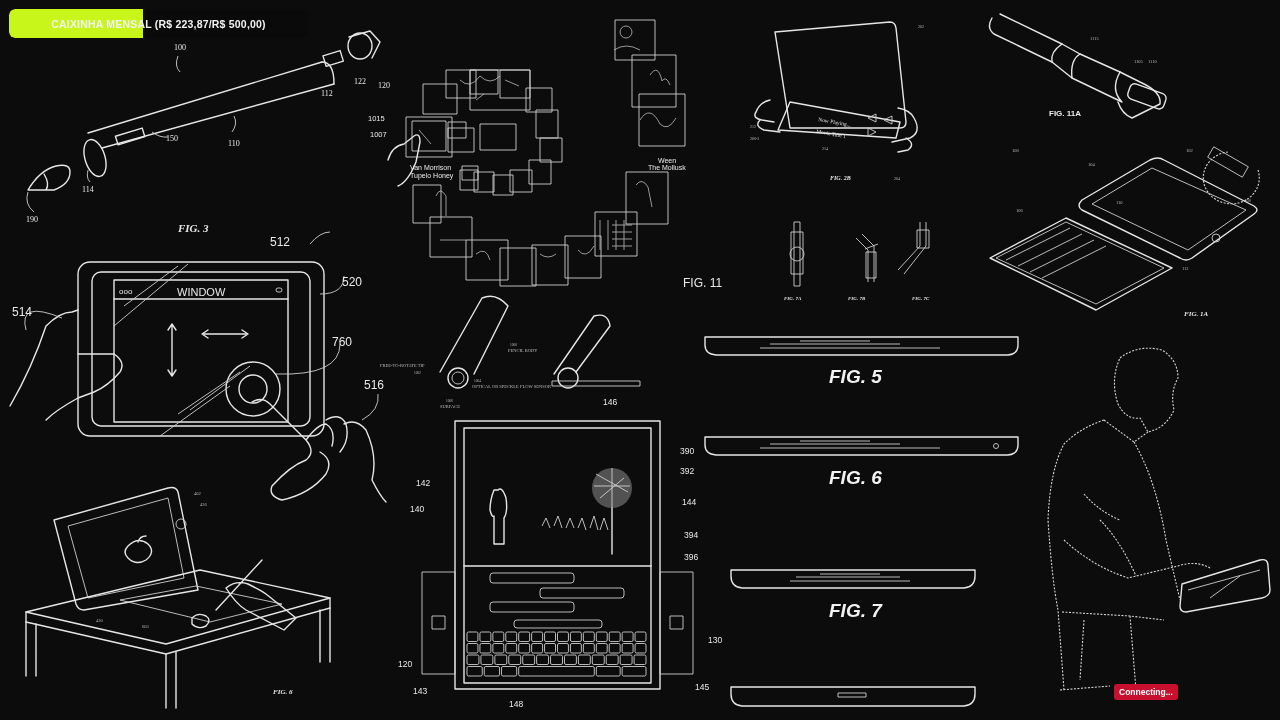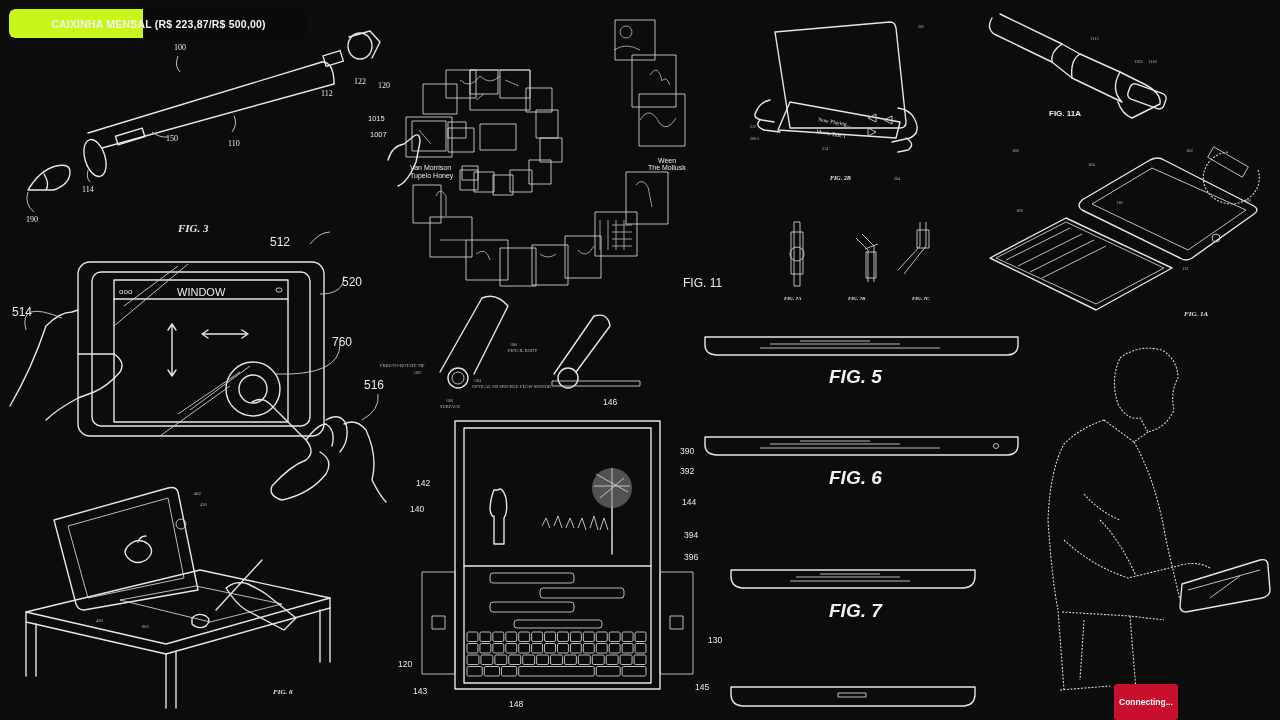--- a/index.html
+++ b/index.html
@@ -31,21 +31,21 @@
   }
   .goal-text {
     position:absolute; left:0; right:0; top:0; bottom:0;
     display:flex; align-items:center; justify-content:center;
     font-size:10.5px; font-weight:bold; color:#f2f2f2; letter-spacing:0.2px;
     padding-left:0;
   }
   .status-badge {
     position:absolute; left:1114px; top:684px;
     background:#c8102e; color:#fff; font-size:8.5px; font-weight:bold;
-    padding:13px 5px; border-radius:3px;
+    padding:3px 5px; border-radius:3px;
   }
 </style>
 </head>
 <body>
 
 <div class="canvas">
 <svg class="art" viewBox="0 0 1280 720">
 
   <g>
     <path class="line" d="M88 133 L322 62 M102 148 L334 84"></path>

